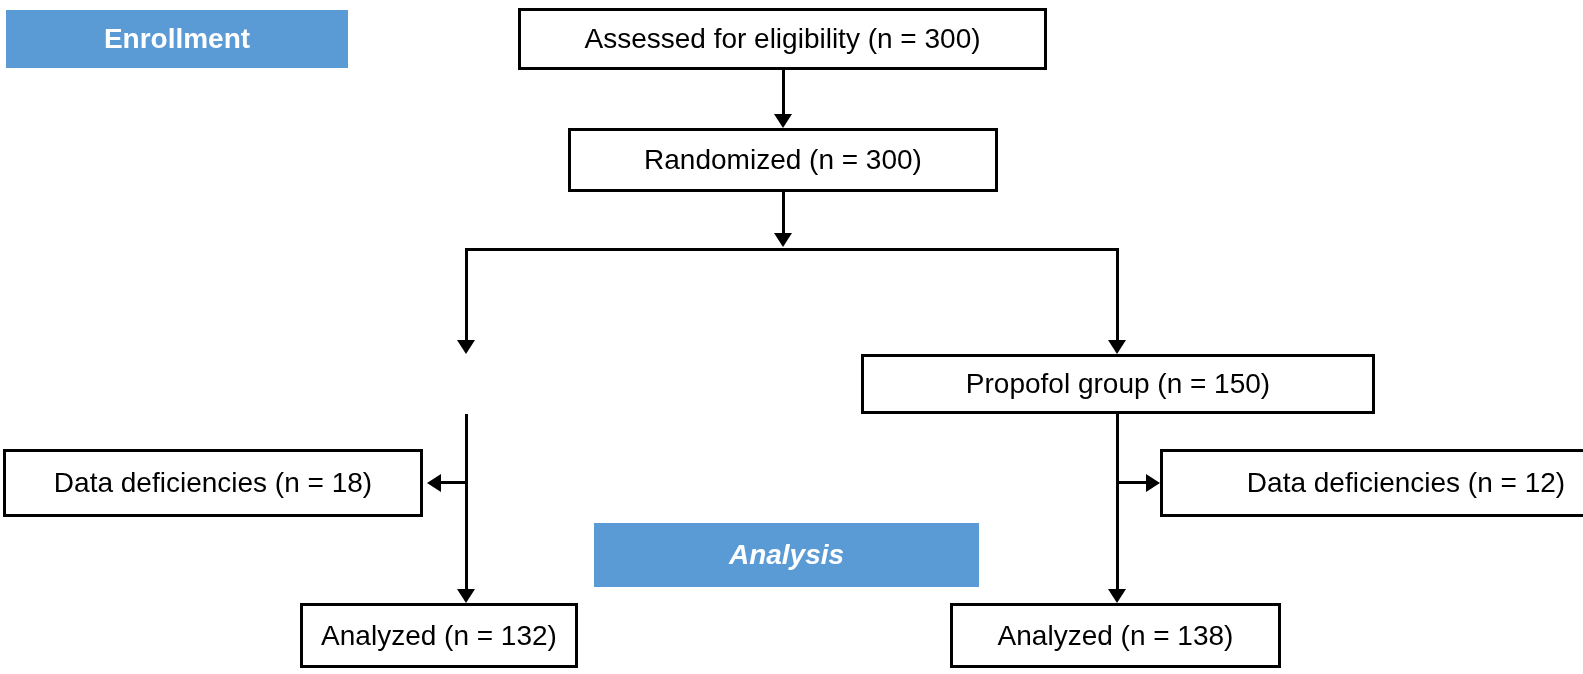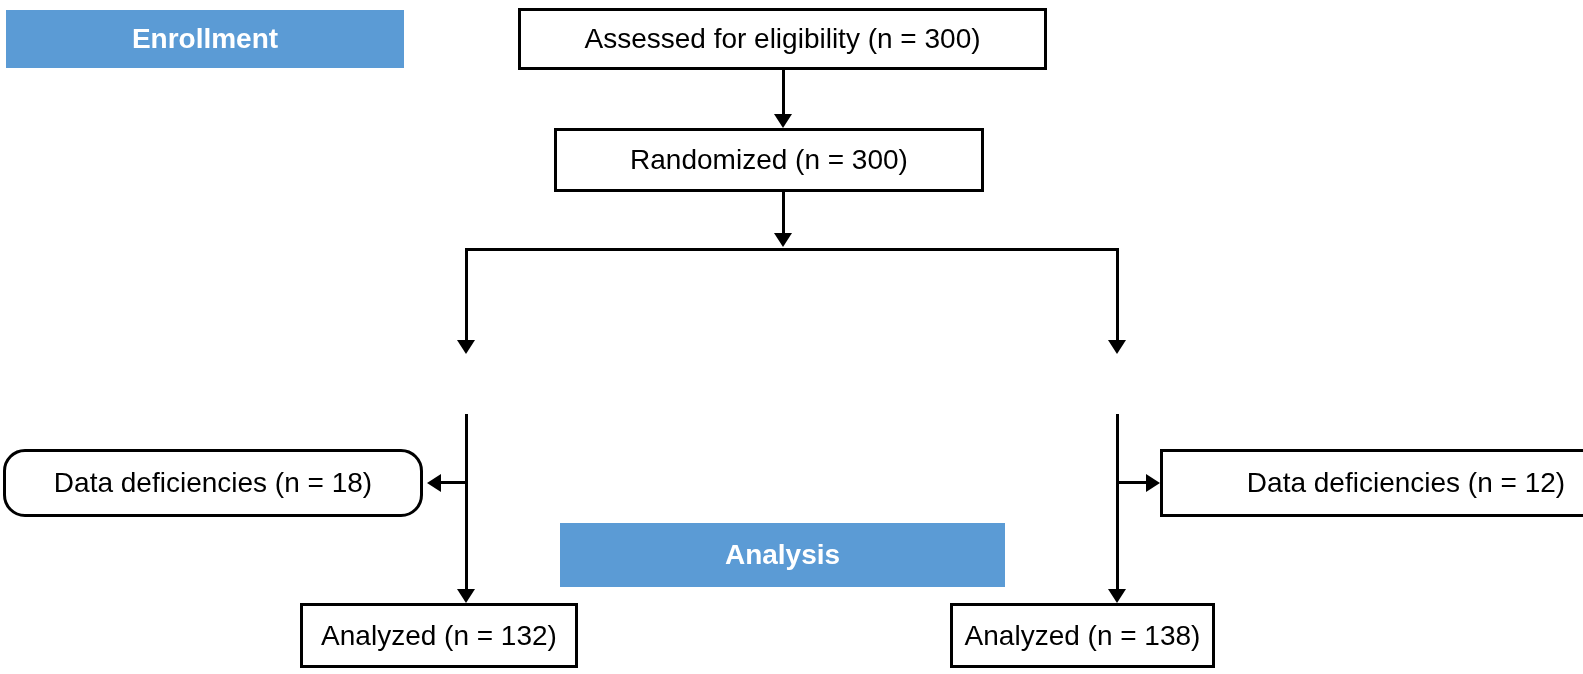--- a/index.html
+++ b/index.html
@@ -62,29 +62,30 @@
     border-top: 9px solid transparent;
     border-bottom: 9px solid transparent;
     border-left: 14px solid var(--connector);
   }
 </style>
 </head>
 <body>
 
 <div class="canvas">
 
-  <div class="stage" style="left:6px; top:10px; width:398px; height:58px;">Enrollment</div>
-  <div class="stage" style="left:560px; top:523px; width:445px; height:64px;">Analysis</div>
+  <div class="stage" style="left:6px; top:10px; width:342px; height:58px;">Enrollment</div>
+  <div class="stage" style="left:594px; top:523px; width:385px; height:64px;font-style:italic;">Analysis</div>
 
   <div class="node" style="left:518px; top:8px; width:529px; height:62px;">Assessed for eligibility (n = 300)</div>
-  <div class="node" style="left:554px; top:128px; width:430px; height:64px;">Randomized (n = 300)</div>
-  <div class="node" style="left:3px; top:449px; width:420px; height:68px;border-radius:22px;">Data deficiencies (n = 18)</div>
+  <div class="node" style="left:568px; top:128px; width:430px; height:64px;">Randomized (n = 300)</div>
+  <div class="node" style="left:861px; top:354px; width:514px; height:60px;">Propofol group (n = 150)</div>
+  <div class="node" style="left:3px; top:449px; width:420px; height:68px;">Data deficiencies (n = 18)</div>
   <div class="node" style="left:1160px; top:449px; width:492px; height:68px;">Data deficiencies (n = 12)</div>
   <div class="node" style="left:300px; top:603px; width:278px; height:65px;">Analyzed (n = 132)</div>
-  <div class="node" style="left:950px; top:603px; width:265px; height:65px;">Analyzed (n = 138)</div>
+  <div class="node" style="left:950px; top:603px; width:331px; height:65px;">Analyzed (n = 138)</div>
 
   <div class="line vline" style="left:782px; top:70px; height:44px;"></div>
   <div class="arr arr-down" style="left:774px; top:114px;"></div>
 
   <div class="line vline" style="left:782px; top:192px; height:41px;"></div>
   <div class="arr arr-down" style="left:774px; top:233px;"></div>
 
   <div class="line hline" style="left:465px; top:248px; width:654px;"></div>
 
   <div class="line vline" style="left:465px; top:248px; height:92px;"></div>

